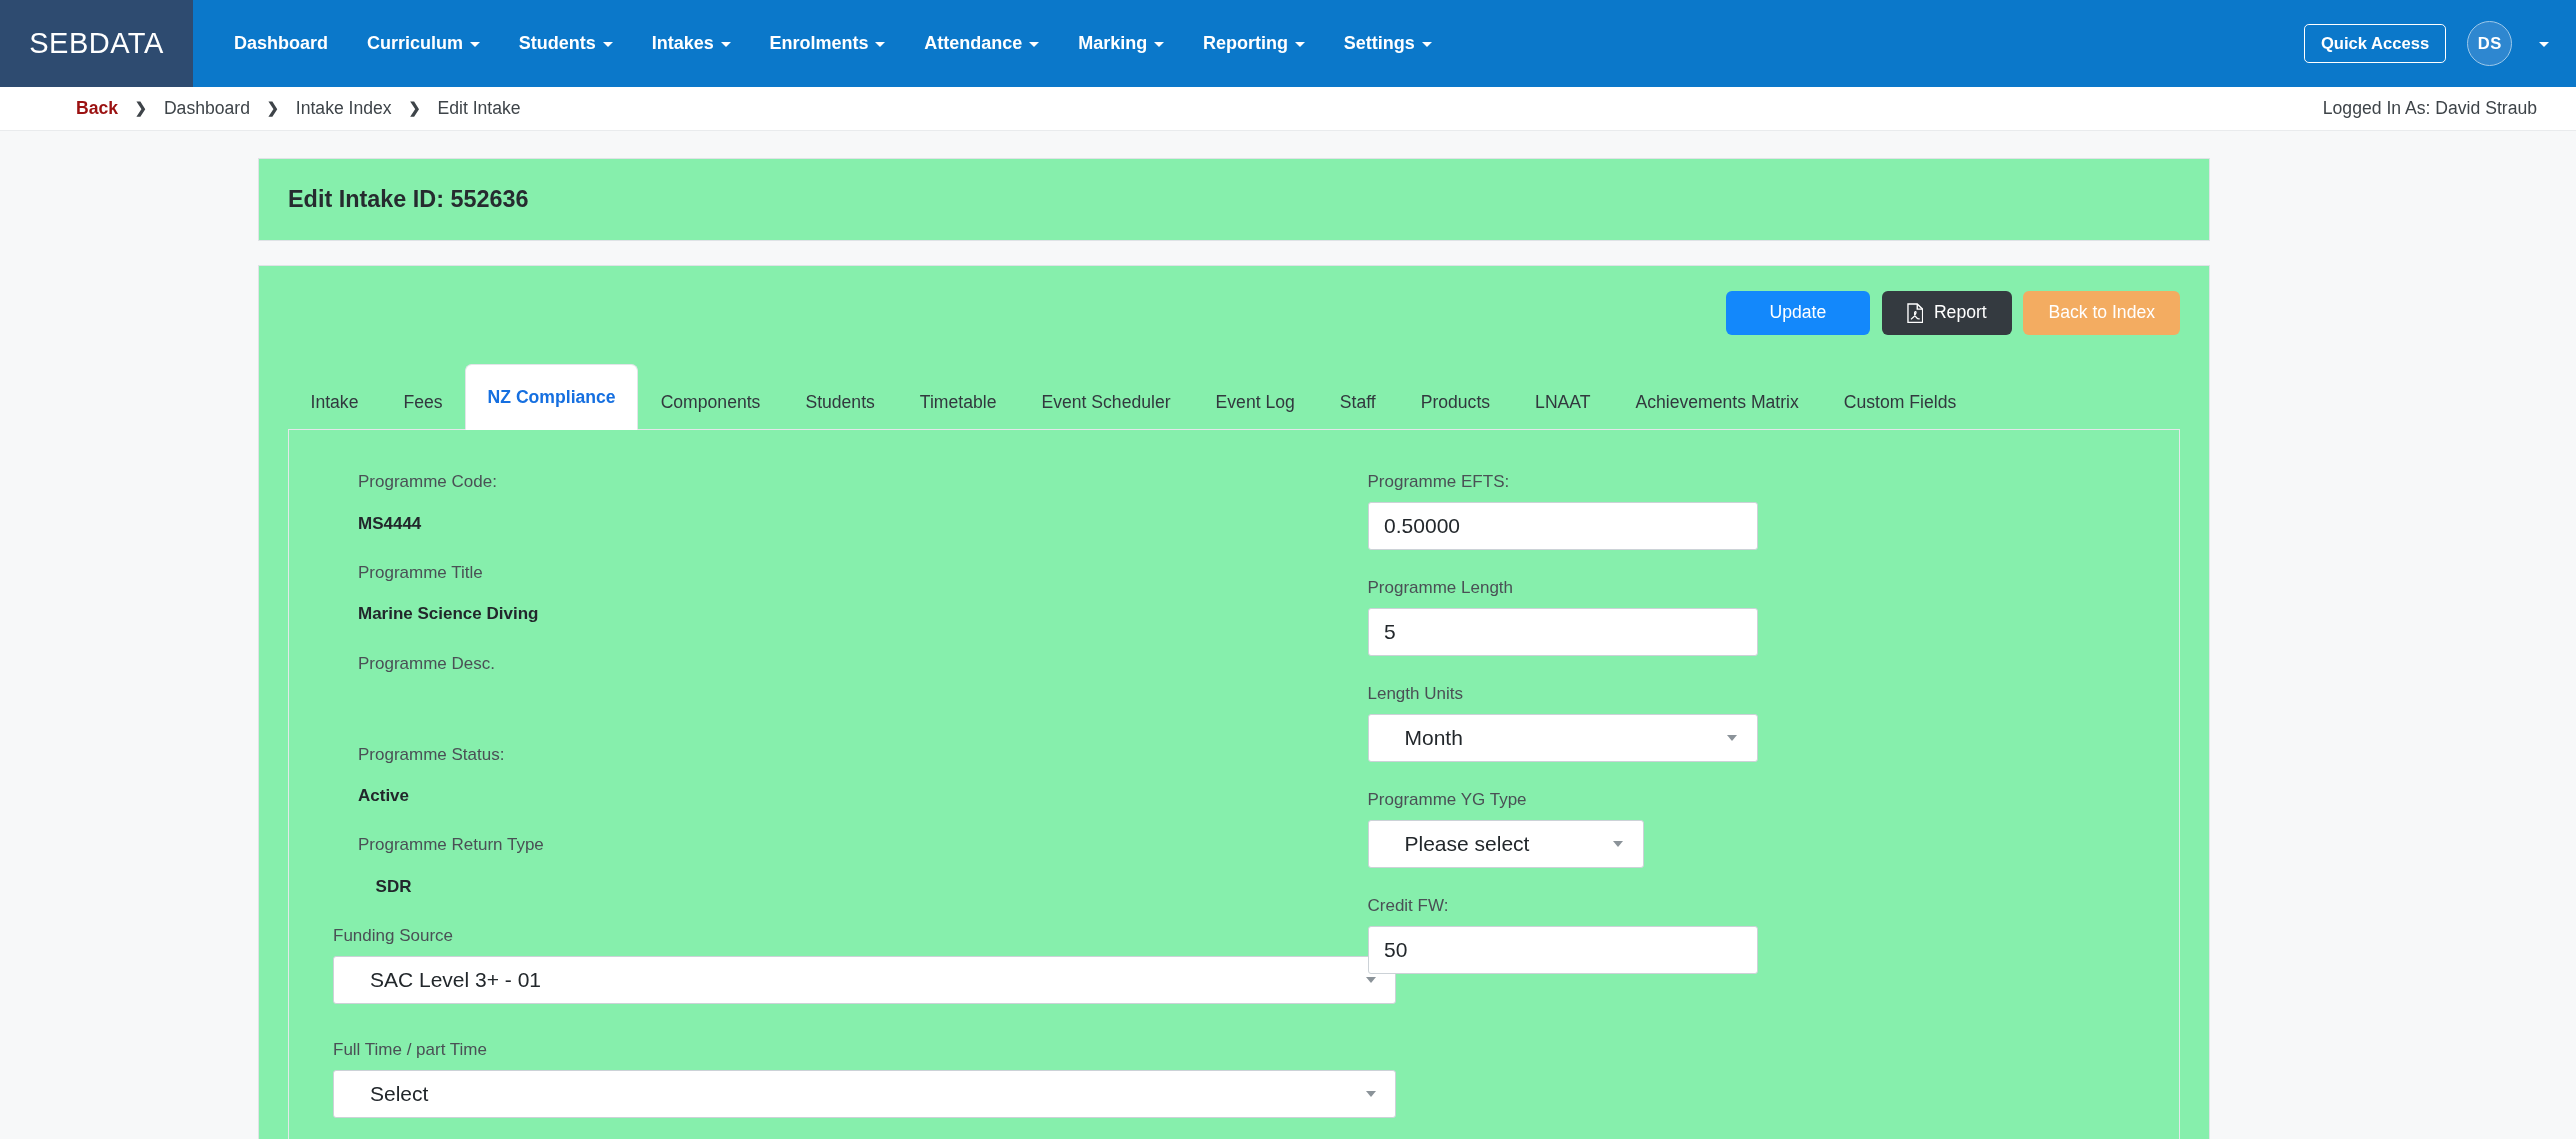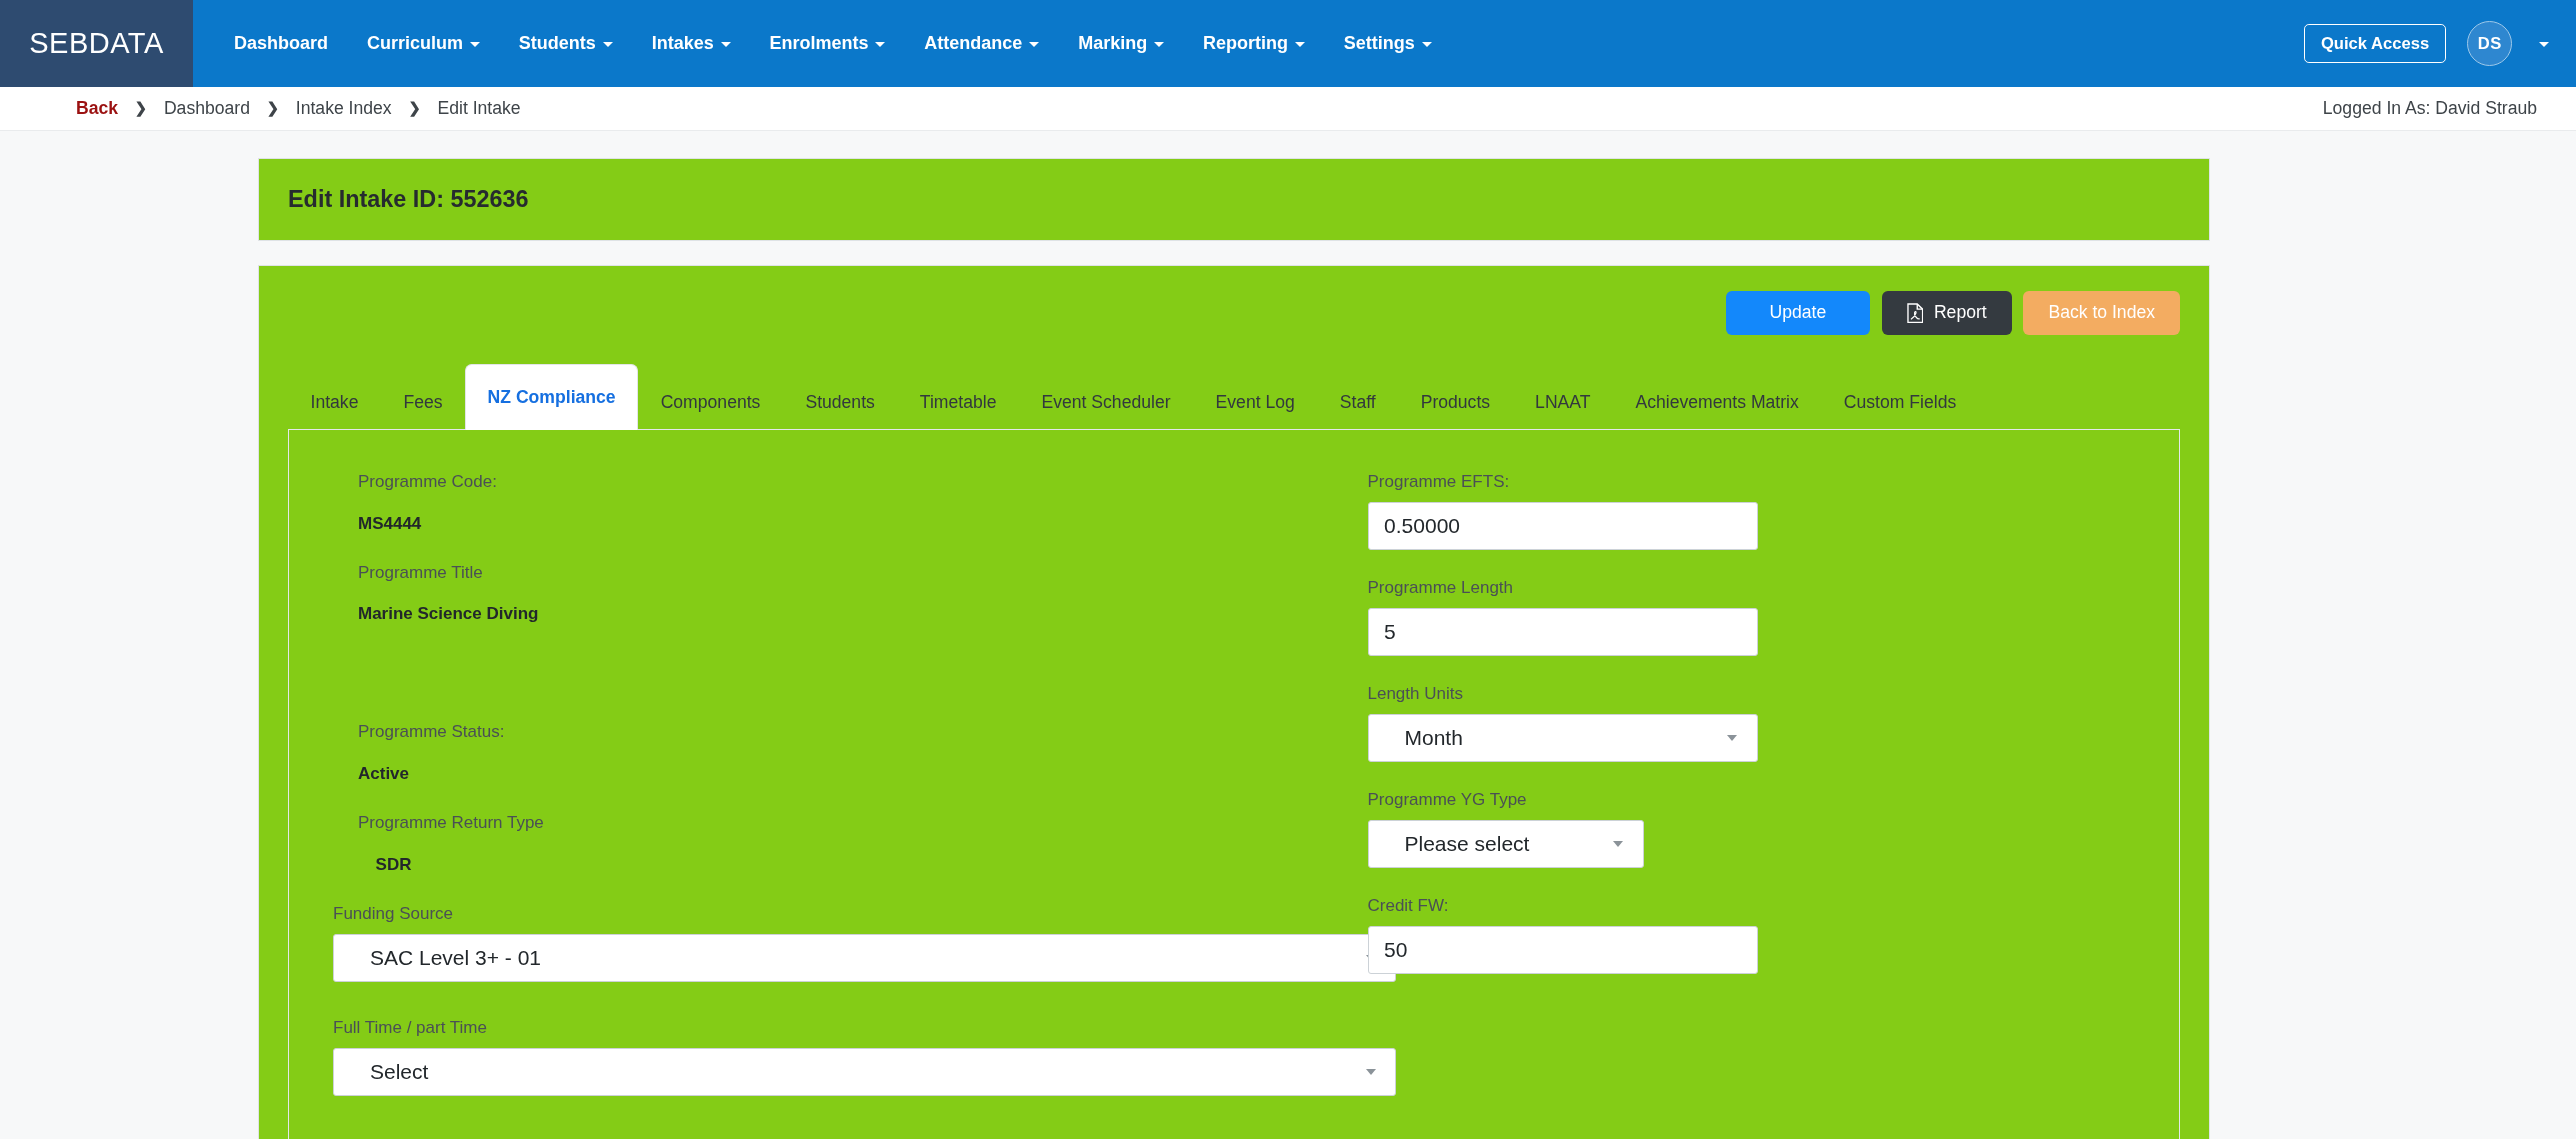--- a/index.html
+++ b/index.html
@@ -127,21 +127,21 @@
     font-size: 17.6px;
     color: #3e4449;
     white-space: nowrap;
   }
 
   
   .page {
     padding: 0 0 0 0;
   }
   .card {
-    background: #84cc16;
+    background: #86efac;
     border: 1px solid #dfe3e6;
     margin: 4px 366px 0 258px;
   }
   .title-card {
     margin-top: 27px;
     padding: 27px 29px;
   }
   .title-card h1 {
     font-size: 23.4px;
     font-weight: 700;
@@ -399,20 +399,21 @@
         <div class="gap-md"></div>
 
         <div class="field indent-2">
           <div class="flabel">Programme Title</div>
           <div class="gap-sm"></div>
           <div class="fvalue">Marine Science Diving</div>
         </div>
         <div class="gap-md"></div>
 
         <div class="field indent-2">
+          <div class="flabel">Programme Desc.</div>
           <div class="gap-sm"></div>
           <div class="fvalue empty"></div>
         </div>
         <div class="gap-md"></div>
 
         <div class="field indent-2">
           <div class="flabel">Programme Status:</div>
           <div class="gap-sm"></div>
           <div class="fvalue">Active</div>
         </div>

